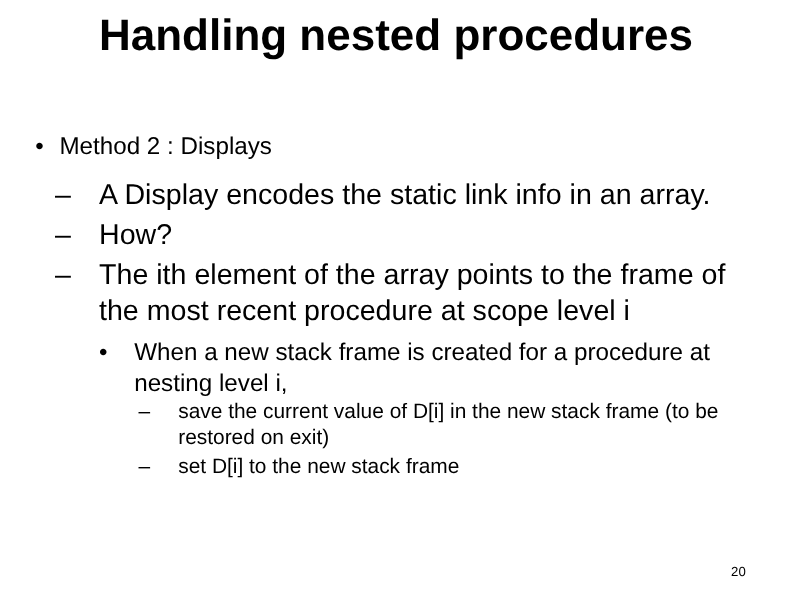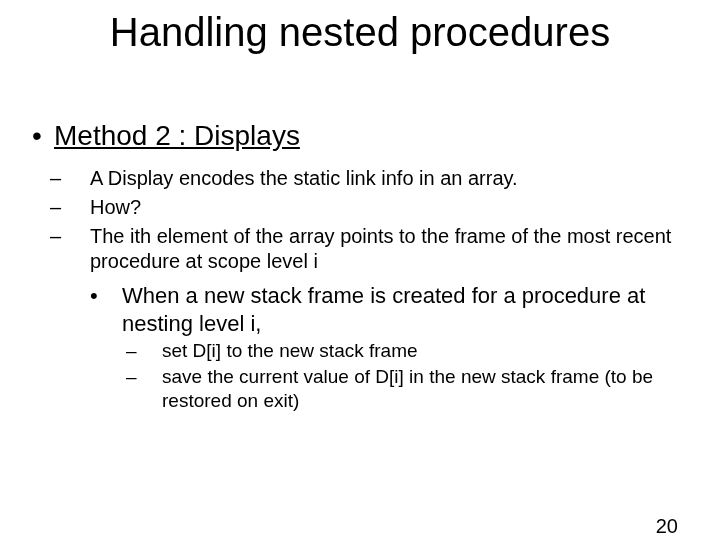--- a/index.html
+++ b/index.html
@@ -18,36 +18,35 @@
     height: 540px;
     box-sizing: border-box;
   }
   .title {
     position: absolute;
     top: 10px;
     left: 0;
     width: 720px;
     text-align: center;
     font-size: 40px;
-    font-weight: normal;
+    font-weight: bold;
   }
   .body {
     position: absolute;
     top: 120px;
     left: 32px;
     right: 32px;
   }
   .l1 {
-    font-size: 28px;
+    font-size: 22px;
     margin: 0 0 14px 0;
-    text-decoration: underline;
   }
   .l1 .bullet { display:inline-block; width: 22px; }
   .l2 {
-    font-size: 20px;
+    font-size: 26px;
     margin: 0 0 4px 38px;
     text-indent: -20px;
     padding-left: 20px;
     line-height: 1.25;
   }
   .l2 .bullet { display:inline-block; width: 20px; }
   .l3 {
     font-size: 22px;
     margin: 8px 0 2px 74px;
     text-indent: -16px;
@@ -58,23 +57,23 @@
   .l4 {
     font-size: 19px;
     margin: 2px 0 2px 112px;
     text-indent: -18px;
     padding-left: 18px;
     line-height: 1.25;
   }
   .l4 .bullet { display:inline-block; width: 18px; }
   .pagenum {
     position: absolute;
-    bottom: 2px;
+    bottom: 13px;
     right: 42px;
-    font-size: 20px;
+    font-size: 12px;
     color: #000;
   }
 </style>
 </head>
 <body>
 
 <div class="slide">
 
   <div class="title">Handling nested procedures</div>
 
@@ -92,23 +91,23 @@
     </div>
     <div class="l2">
       <span class="bullet">–</span><span>The ith element of the array points to the frame of the most recent procedure at scope level i</span>
     </div>
 
     <div class="l3">
       <span class="bullet">•</span><span>When a new stack frame is created for a procedure at nesting level i,</span>
     </div>
 
     <div class="l4">
-      <span class="bullet">–</span><span>set D[i] to the new stack frame</span>
+      <span class="bullet">–</span><span>save the current value of D[i] in the new stack frame (to be restored on exit)</span>
     </div>
     <div class="l4">
-      <span class="bullet">–</span><span>save the current value of D[i] in the new stack frame (to be restored on exit)</span>
+      <span class="bullet">–</span><span>set D[i] to the new stack frame</span>
     </div>
 
   </div>
 
   <div class="pagenum">20</div>
 
 </div>
 
 </body></html>

